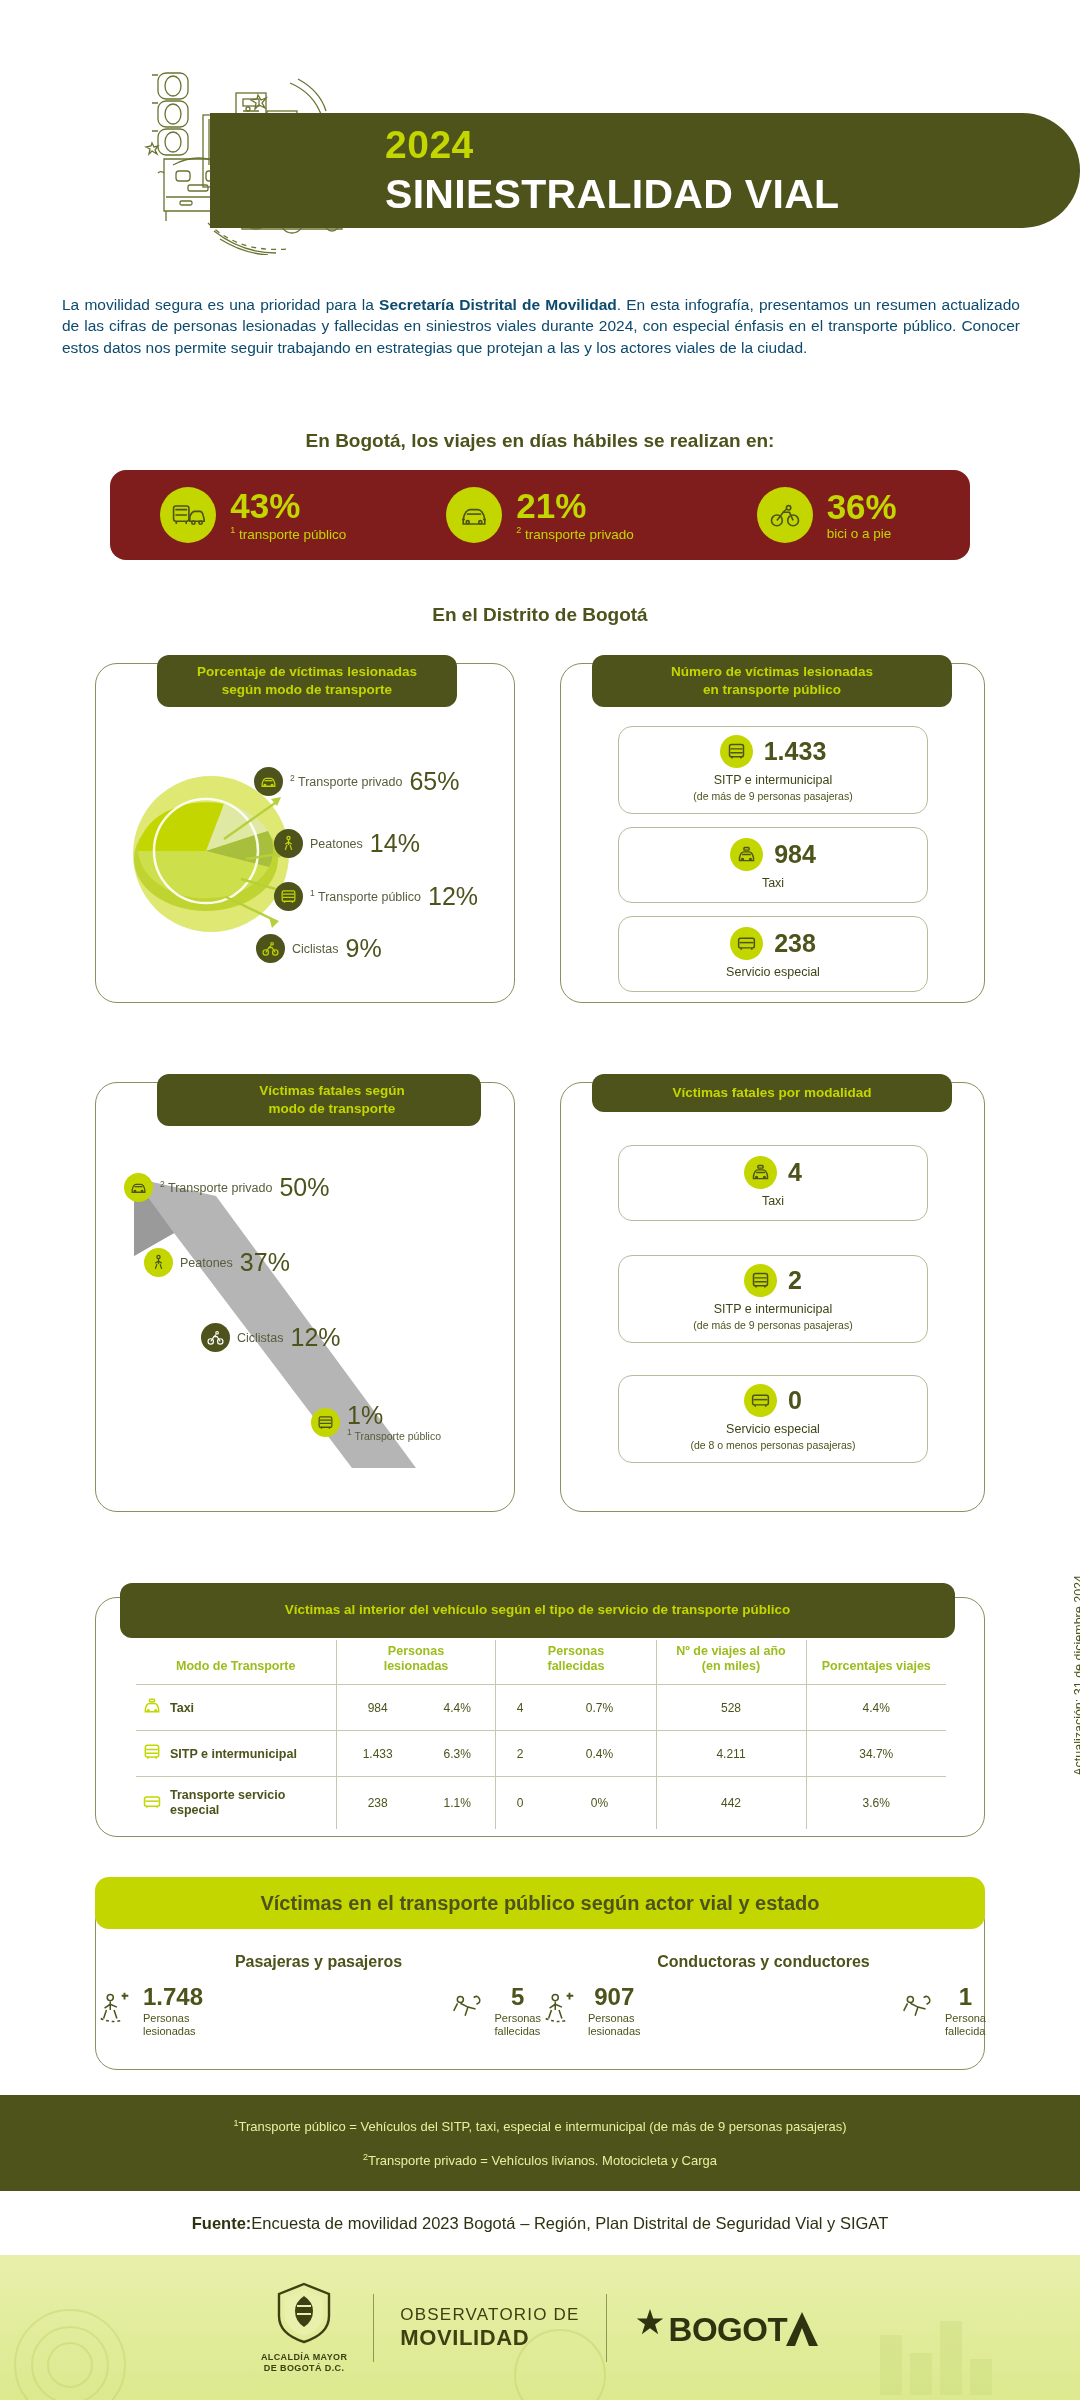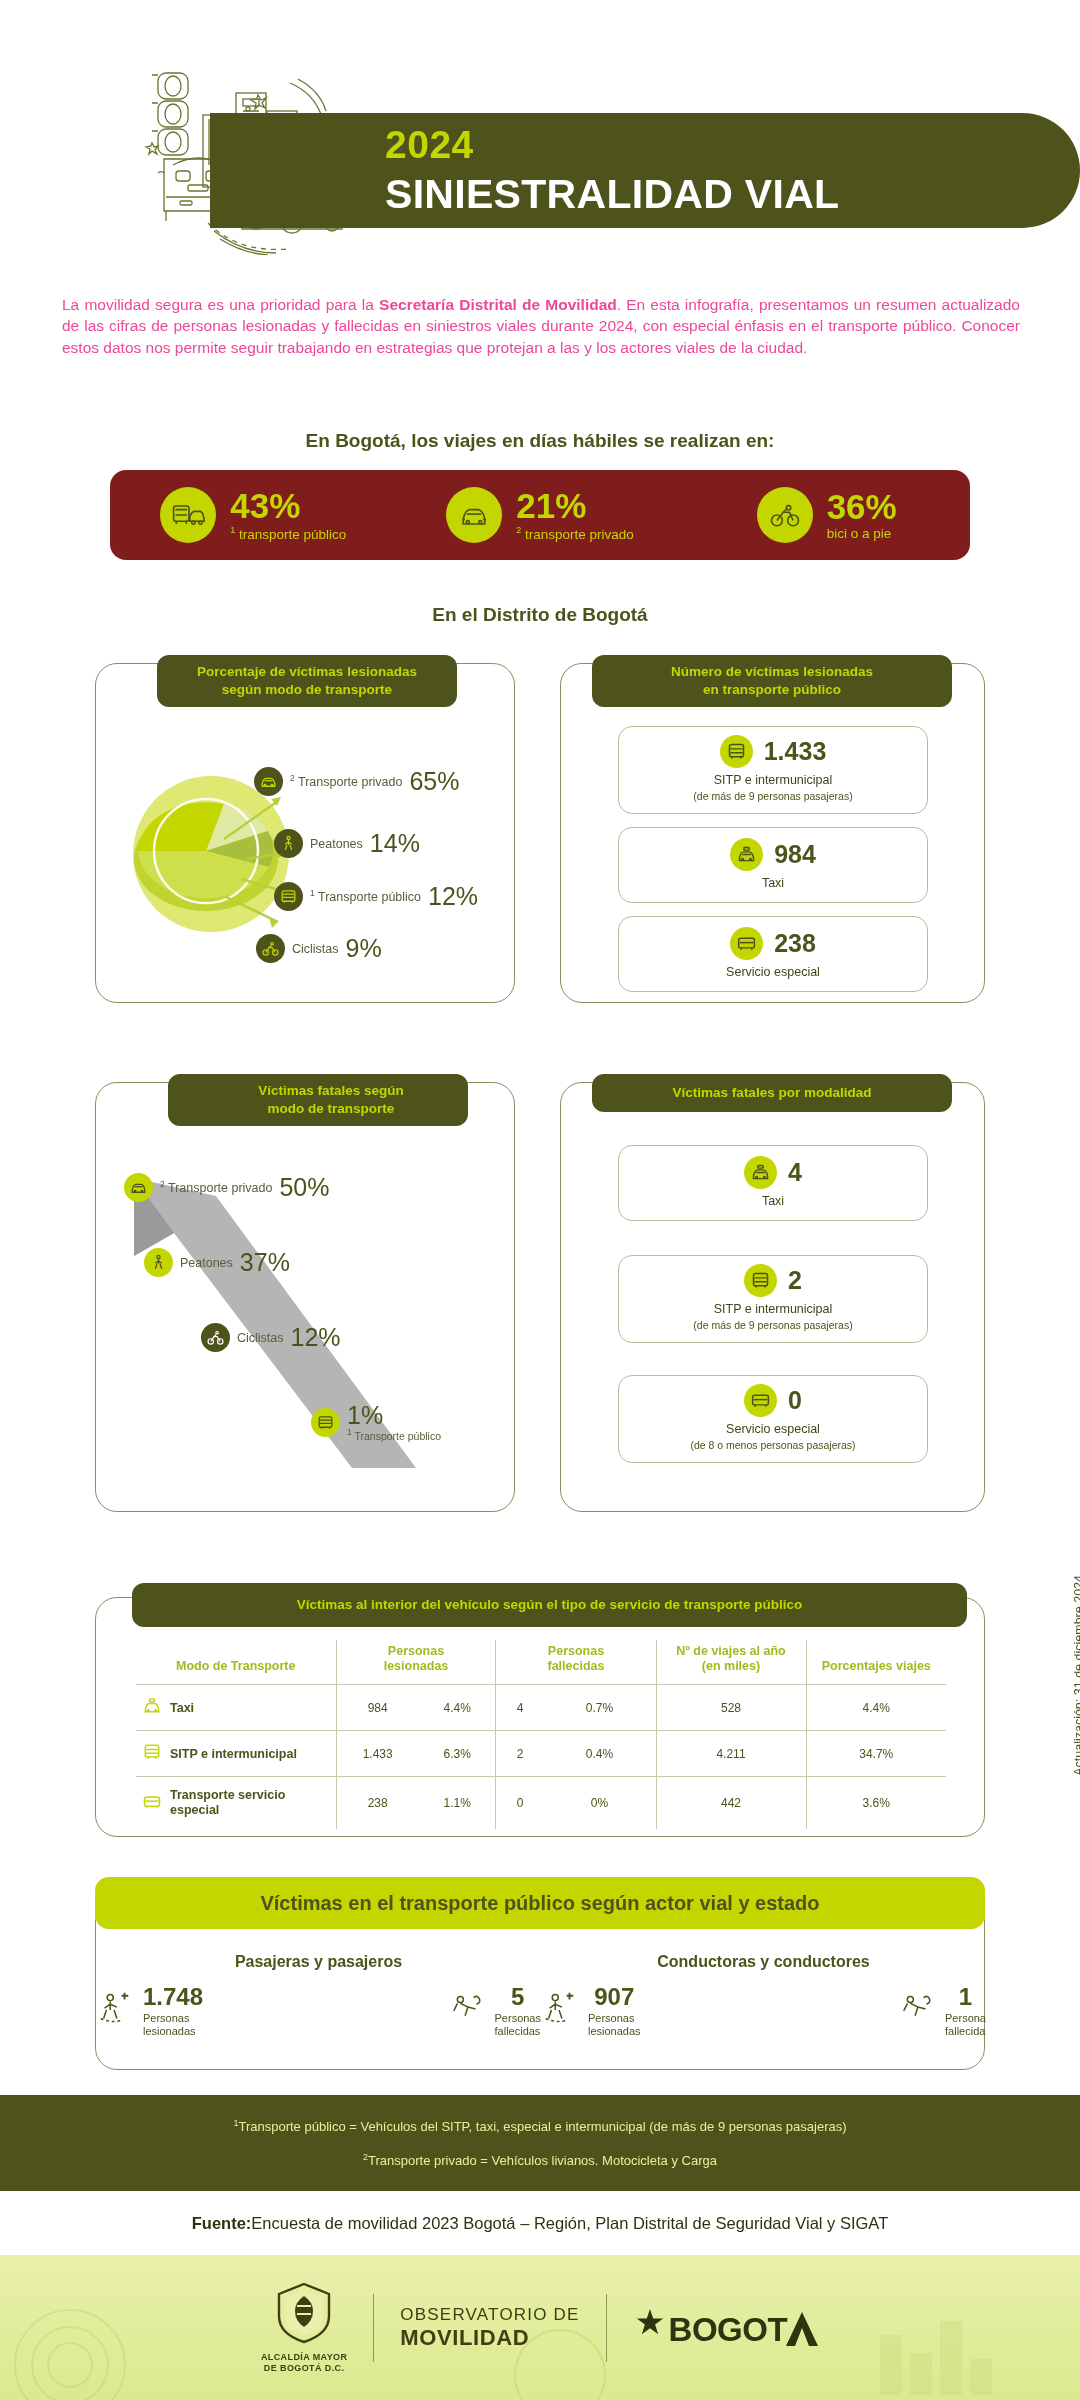--- a/index.html
+++ b/index.html
@@ -50,21 +50,21 @@
     letter-spacing: .3px;
     line-height: 1.05;
     margin-top: 9px;
   }
 
   
   .intro {
     position: absolute;
     left: 62px; top: 294px;
     width: 958px;
-    color: #ec4899;
+    color: #0c4a6e;
     font-size: 15.5px;
     line-height: 1.38;
     text-align: justify;
   }
   .intro b { font-weight: bold; }
 
   
   .sec-headline {
     position: absolute;
     width: 100%;
@@ -139,26 +139,26 @@
     z-index: 3;
   }
 
   
   #card-pie   { left: 95px;  top: 663px; width: 420px; height: 340px; }
   #tab-pie    { left: 157px; top: 655px; width: 300px; height: 52px; }
   #card-pub   { left: 560px; top: 663px; width: 425px; height: 340px; }
   #tab-pub    { left: 592px; top: 655px; width: 360px; height: 52px; }
 
   #card-fatal { left: 95px;  top: 1082px; width: 420px; height: 430px; }
-  #tab-fatal  { left: 168px; top: 1074px; width: 300px; height: 52px; padding-left: 40px; }
+  #tab-fatal  { left: 157px; top: 1074px; width: 324px; height: 52px; padding-left: 40px; }
   #card-fmod  { left: 560px; top: 1082px; width: 425px; height: 430px; }
   #tab-fmod   { left: 592px; top: 1074px; width: 360px; height: 38px; }
 
   #card-table { left: 95px;  top: 1597px; width: 890px; height: 240px; }
-  #tab-table  { left: 132px; top: 1583px; width: 835px; height: 44px; }
+  #tab-table  { left: 120px; top: 1583px; width: 835px; height: 55px; }
 
   
   .pie-wrap { position: absolute; left: 10px; top: 65px; width: 230px; height: 230px; }
 
   .legend-row {
     position: absolute;
     display: flex;
     align-items: center;
     gap: 7px;
     white-space: nowrap;

